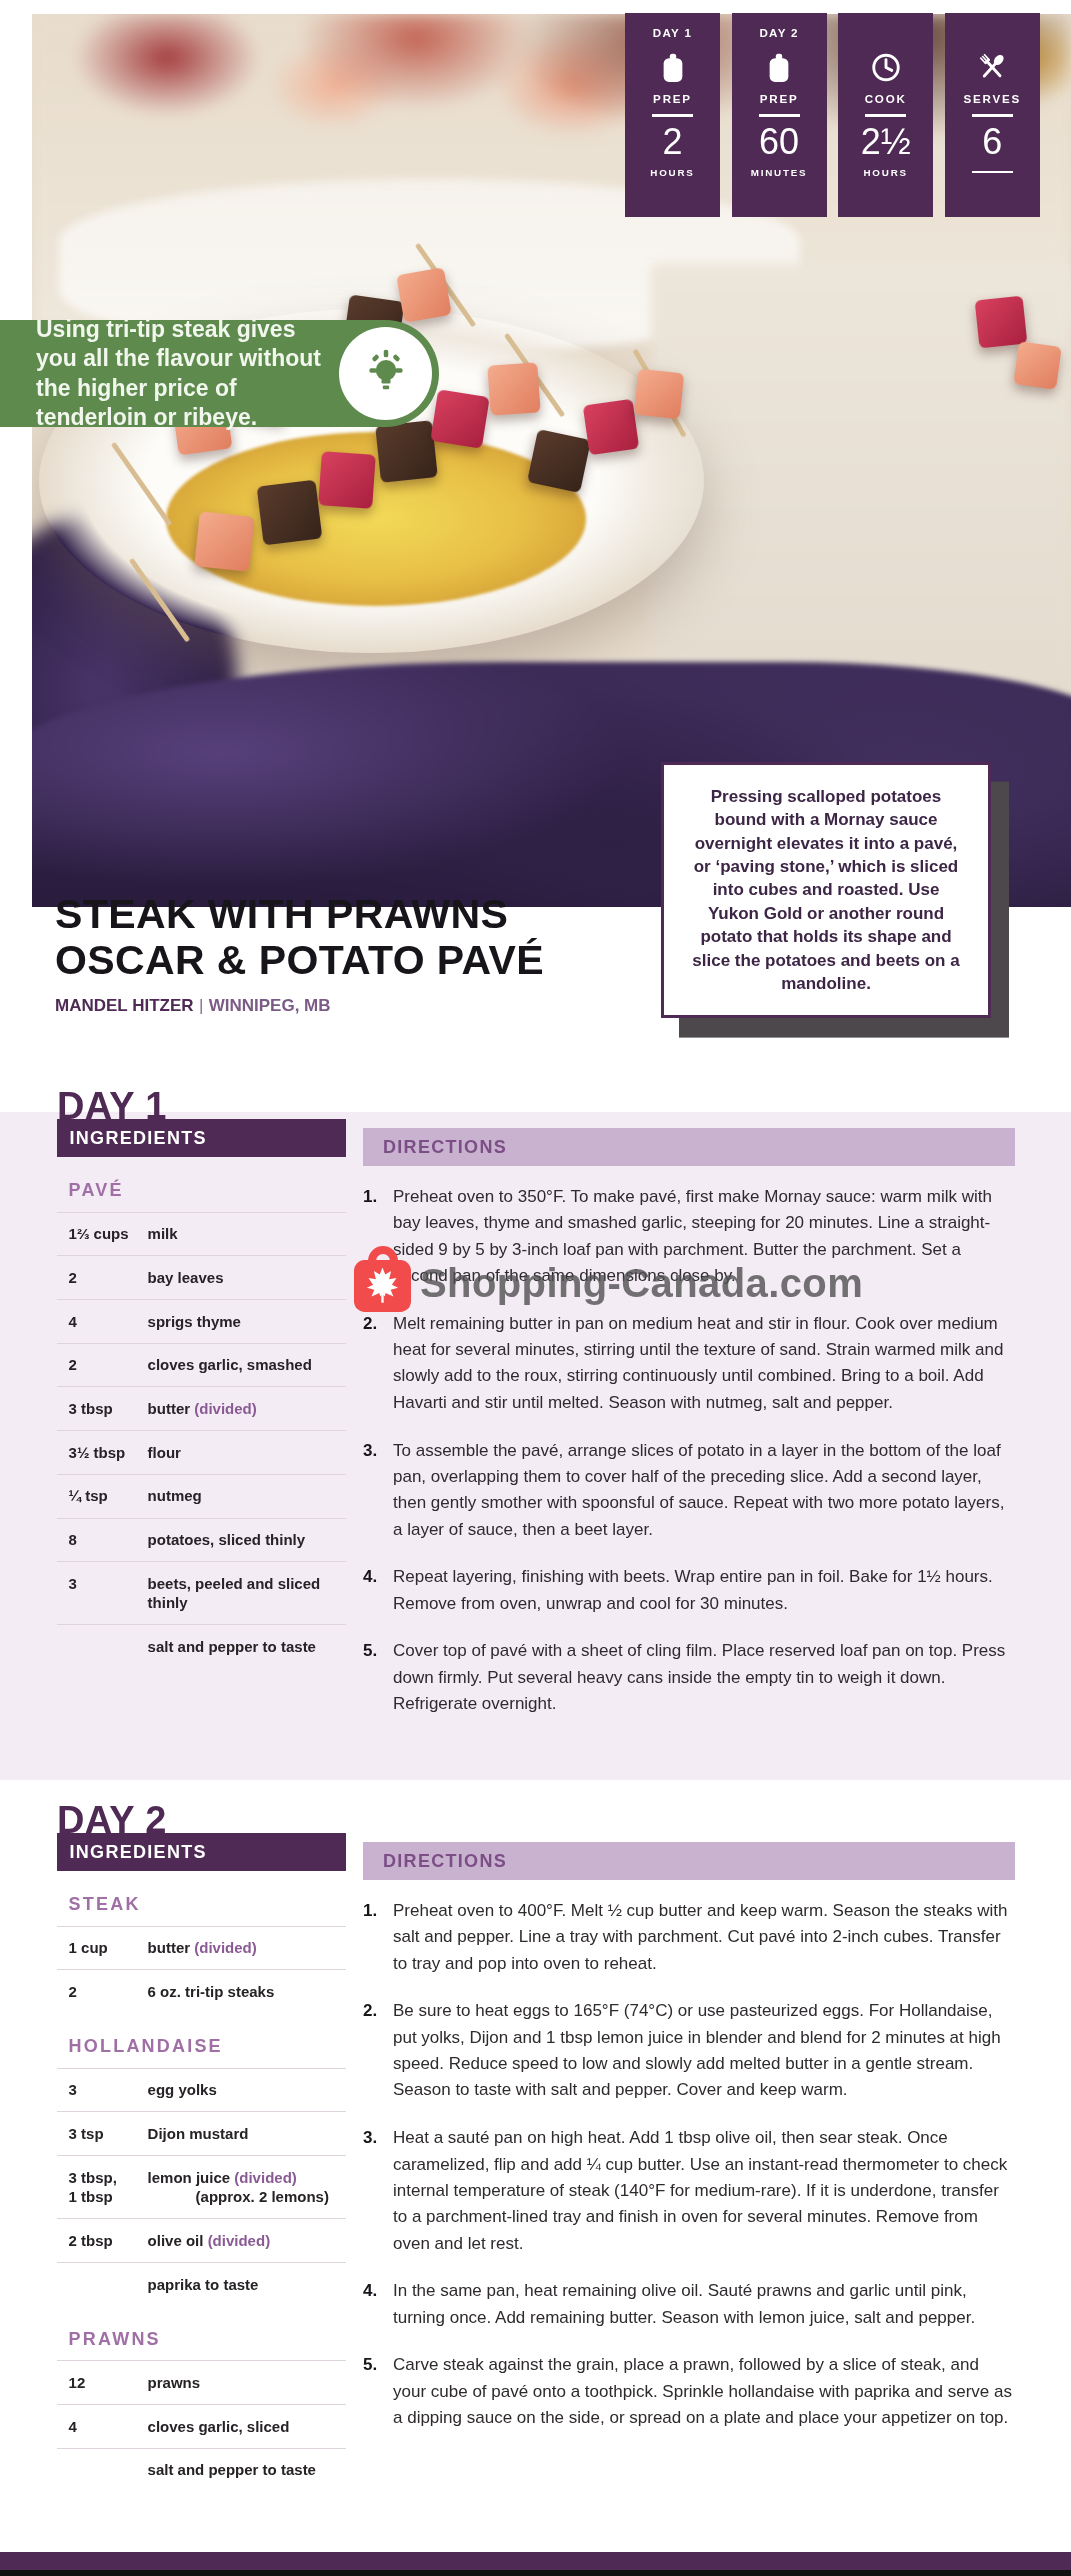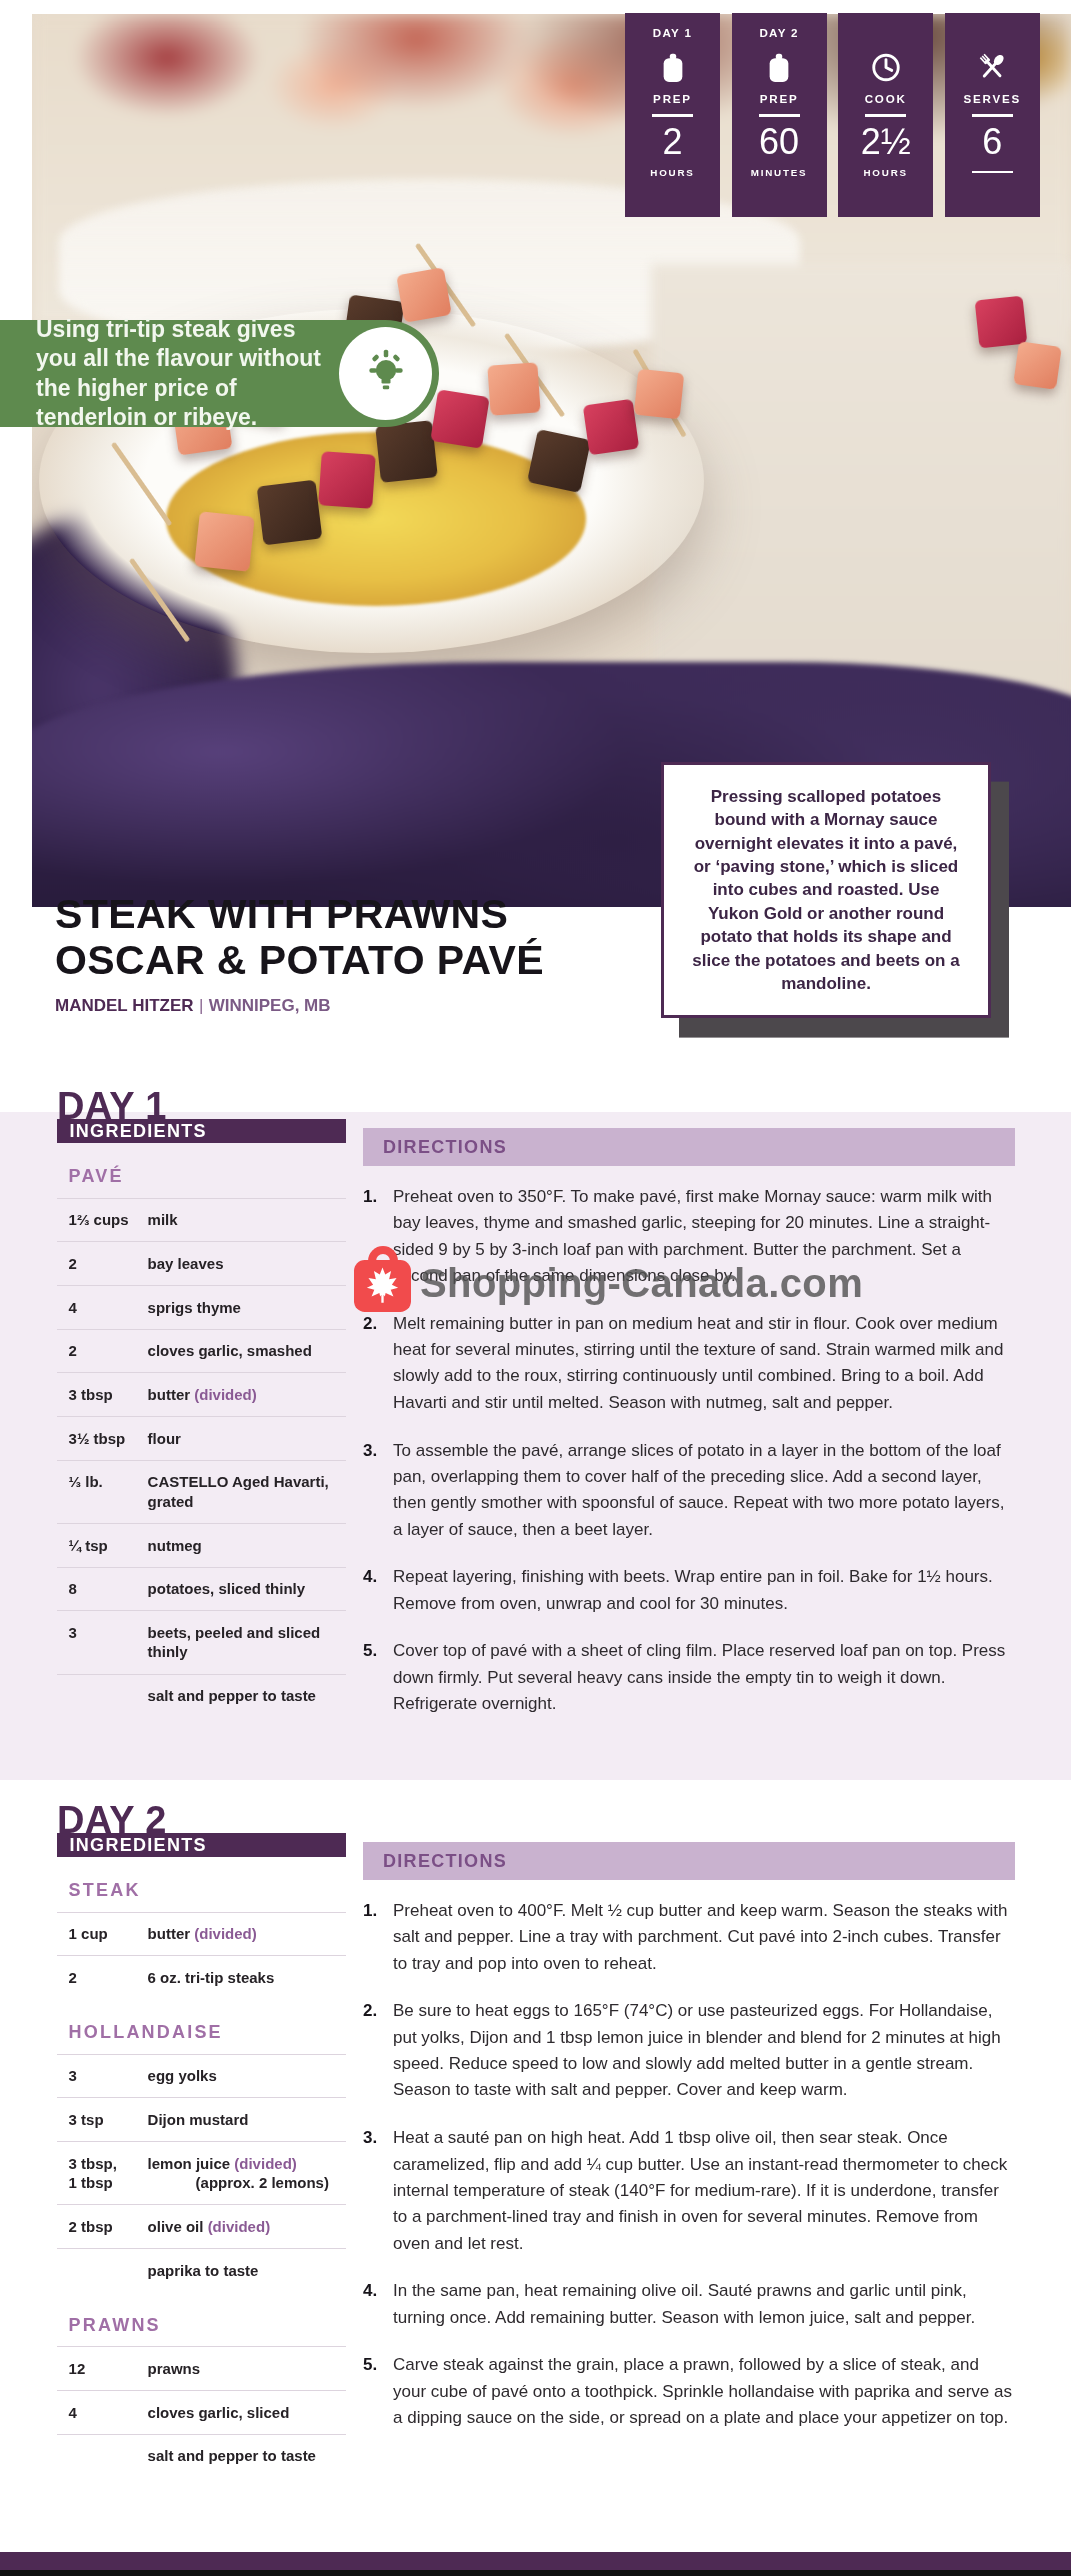--- a/index.html
+++ b/index.html
@@ -77,21 +77,21 @@
 
   
   .panel{position:absolute;left:0;width:1071px;background:var(--c-panel,#f3ecf4);}
   #day1-panel{top:1112px;height:668px;}
   .col-left{position:absolute;left:57px;width:289px;z-index:4;}
   .col-right{position:absolute;left:363px;width:652px;z-index:4;}
   #day1-left{top:1085px;} #day1-right{top:1128px;}
   #day2-left{top:1799px;} #day2-right{top:1842px;}
   .day-word{font-size:38px;line-height:43px;font-weight:800;color:var(--c-purple,#4e2a54);letter-spacing:0.4px;
     position:relative;z-index:0;margin-bottom:-9px;}
-  .ing-bar{position:relative;z-index:1;height:24px;background:var(--c-purple,#4e2a54);color:#fff;display:flex;
+  .ing-bar{position:relative;z-index:1;height:38px;background:var(--c-purple,#4e2a54);color:#fff;display:flex;
     align-items:center;padding-left:12.5px;font-size:18px;font-weight:bold;letter-spacing:1.3px;}
   .dir-bar{height:38px;background:var(--c-mauve,#c9b2cf);color:var(--c-mauveText,#7b4f86);display:flex;
     align-items:center;padding-left:20px;font-size:18px;font-weight:bold;letter-spacing:1.3px;box-sizing:border-box;}
   .ing-head{margin:23px 0 10.7px 11.6px;font-size:18px;font-weight:bold;letter-spacing:2.2px;color:var(--c-heading,#a06fa6);}
   .ing-row{display:flex;border-top:0.9px solid #ddd4de;padding:11.6px 0 11.6px 11.6px;}
   .ing-qty{width:79px;flex:none;font-size:15px;font-weight:bold;color:#262226;white-space:pre-line;line-height:1.3;}
   .ing-name{flex:1;font-size:15px;font-weight:bold;color:#262226;line-height:1.3;}
   .ing-name .nt{color:#8a5a94;font-weight:600;}
   .ing-name .sub{display:block;color:#262226;margin-left:48px;}
   ol.steps{list-style:none;margin:18px 0 0;padding:0;}
@@ -284,26 +284,20 @@
       <span class="nm">butter</span> <span class="nt">(divided)</span>
     </div>
   </div>
         <div class="ing-row">
     <div class="ing-qty">3½ tbsp</div>
     <div class="ing-name">
       <span class="nm">flour</span> 
     </div>
   </div>
         <div class="ing-row">
-    <div class="ing-qty">⅓ lb.</div>
-    <div class="ing-name">
-      <span class="nm">CASTELLO Aged Havarti, grated</span> 
-    </div>
-  </div>
-        <div class="ing-row">
     <div class="ing-qty">¼ tsp</div>
     <div class="ing-name">
       <span class="nm">nutmeg</span> 
     </div>
   </div>
         <div class="ing-row">
     <div class="ing-qty">8</div>
     <div class="ing-name">
       <span class="nm">potatoes, sliced thinly</span> 
     </div>

